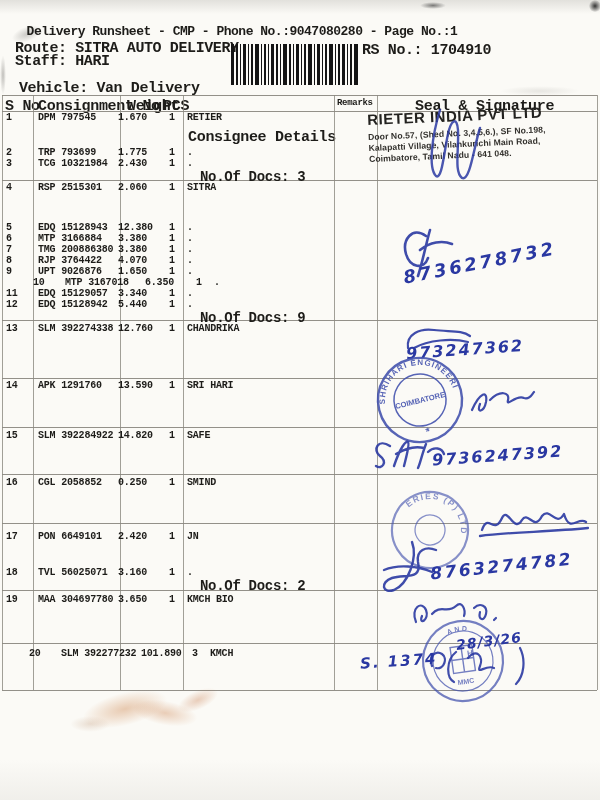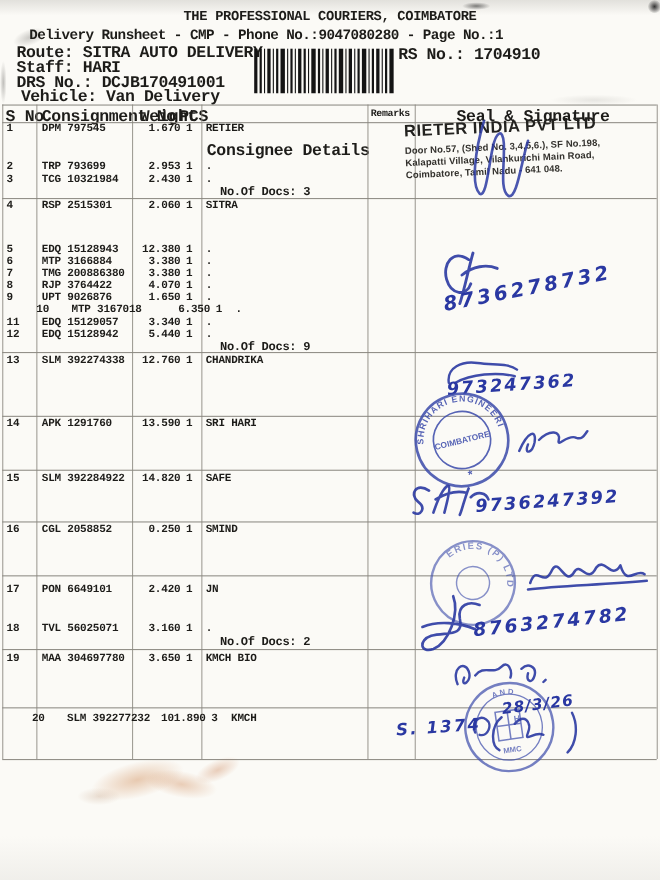--- a/index.html
+++ b/index.html
@@ -25,24 +25,24 @@
 
   
   .hline{position:absolute;height:1px;background:#807d76;opacity:.85;}
   .vline{position:absolute;width:1px;background:#8b8880;opacity:.8;}
 
   .th{font-size:15px;letter-spacing:-.3px;top:98px;}
   .trow{position:absolute;left:0;width:600px;height:12px;font-size:10px;font-weight:700;letter-spacing:-.2px;}
   .tcell{position:absolute;top:0;white-space:nowrap;}
   .c-sno{left:6px;width:24px;}
   .c-con{left:38px;}
-  .c-wt{left:118px;width:46px;text-align:right;}
+  .c-wt{left:118px;width:46px;text-align:left;}
   .c-pcs{left:166px;width:12px;text-align:center;}
   .c-cons{left:187px;}
-  .docnote{position:absolute;left:200px;font-size:11px;font-weight:700;letter-spacing:-.3px;font-family:Liberation Mono, monospace;}
+  .docnote{position:absolute;left:200px;font-size:14px;font-weight:700;letter-spacing:-.3px;font-family:Liberation Mono, monospace;}
 
   
   .rieter{left:368px;top:106px;width:232px;transform:rotate(-2.5deg);
     font-family:"Liberation Sans","DejaVu Sans",sans-serif;color:#23221f;}
   .rieter .nm{font-size:15px;font-weight:700;letter-spacing:.5px;}
   .rieter .ad{font-size:8.6px;font-weight:700;line-height:11px;letter-spacing:.1px;color:#33312d;}
 
   
   .hand{position:absolute;font-family:"DejaVu Sans",sans-serif;font-style:italic;font-weight:700;
     color:#2a38a2;white-space:nowrap;}
@@ -63,26 +63,24 @@
 
   <div class="shade-top"></div>
   <div class="shade-bottom"></div>
 
   <div class="smudge" style="left:10px;top:26px;width:34px;height:16px;background:radial-gradient(ellipse,rgba(90,88,84,.30),transparent 65%);transform:rotate(-20deg);"></div>
   <div class="smudge" style="left:589px;top:0px;width:12px;height:12px;background:radial-gradient(ellipse,rgba(20,20,20,.85),transparent 75%);"></div>
   <div class="smudge" style="left:420px;top:2px;width:26px;height:7px;background:radial-gradient(ellipse,rgba(30,30,30,.55),transparent 70%);"></div>
   <div class="smudge" style="left:0px;top:55px;width:6px;height:40px;background:radial-gradient(ellipse,rgba(80,78,74,.35),transparent 70%);"></div>
   <div class="smudge" style="left:500px;top:86px;width:80px;height:10px;background:radial-gradient(ellipse,rgba(140,138,132,.18),transparent 70%);"></div>
 
-  <div class="abs mono doc-title">THE PROFESSIONAL COURIERS, COIMBATORE</div>
   <div class="abs mono doc-subtitle">Delivery Runsheet - CMP - Phone No.:9047080280 - Page No.:1</div>
 
   <div class="abs mono meta" style="left:15px;top:40px;">Route: SITRA AUTO DELIVERY</div>
   <div class="abs mono meta" style="left:15px;top:53px;">Staff: HARI</div>
-  <div class="abs mono meta" style="left:15px;top:67px;">DRS No.: DCJB170491001</div>
   <div class="abs mono meta" style="left:19px;top:80px;">Vehicle: Van Delivery</div>
 
   <svg class="abs barcode" viewBox="0 0 127 41" preserveAspectRatio="none">
     <g fill="#141414">
       <rect x="0" width="3" height="41"></rect>
         <rect x="5" width="2" height="41"></rect>
         <rect x="9" width="1" height="41"></rect>
       <rect x="12" width="3" height="41"></rect>
         <rect x="17" width="1" height="41"></rect>
         <rect x="20" width="2" height="41"></rect>
@@ -149,21 +147,21 @@
       <span class="tcell c-sno">1</span>
       <span class="tcell c-con">DPM 797545</span>
       <span class="tcell c-wt">1.670</span>
       <span class="tcell c-pcs">1</span>
       <span class="tcell c-cons">RETIER</span>
     </div>
 
     <div class="trow mono" style="top: 147px;">
       <span class="tcell c-sno">2</span>
       <span class="tcell c-con">TRP 793699</span>
-      <span class="tcell c-wt">2.953</span>
+      <span class="tcell c-wt">1.775</span>
       <span class="tcell c-pcs">1</span>
       <span class="tcell c-cons">.</span>
     </div>
 
     <div class="trow mono" style="top: 158px;">
       <span class="tcell c-sno">3</span>
       <span class="tcell c-con">TCG 10321984</span>
       <span class="tcell c-wt">2.430</span>
       <span class="tcell c-pcs">1</span>
       <span class="tcell c-cons">.</span>

